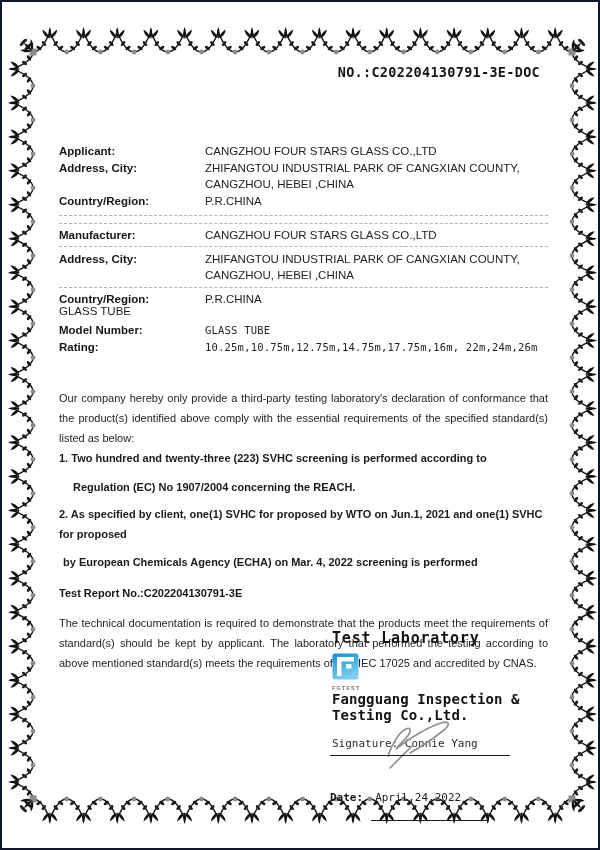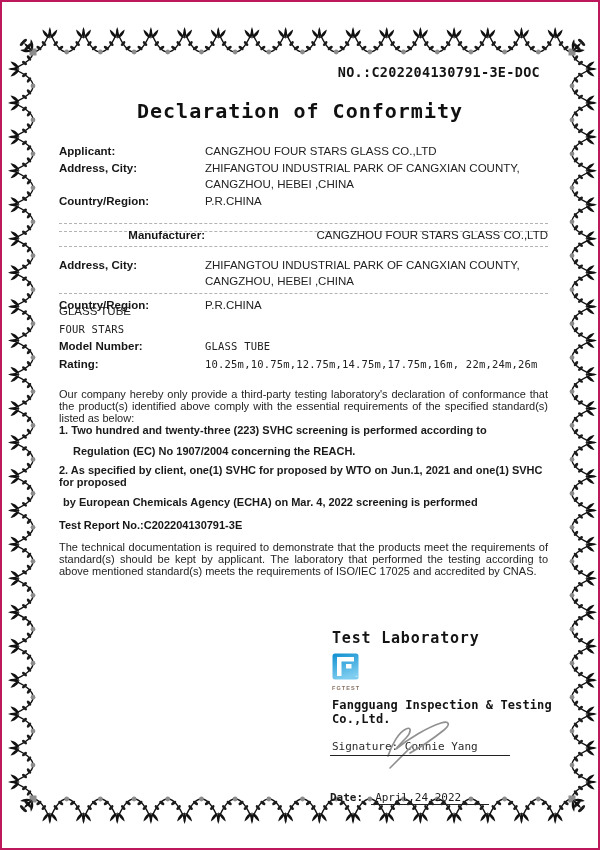--- a/index.html
+++ b/index.html
@@ -1,62 +1,62 @@
 <!DOCTYPE html>
 <html><head>
 <meta charset="utf-8">
 <style>
   html,body{margin:0;padding:0;background:#e8e8e8;}
   .page{
     position:relative;width:600px;height:850px;margin:0 auto;background:#ffffff;
-    border:2px solid #be185d;box-sizing:border-box;overflow:hidden;
+    border:2px solid #0f172a;box-sizing:border-box;overflow:hidden;
     font-family:"Liberation Sans", sans-serif;color:#1f1f1f;
   }
   #lace{position:absolute;left:0;top:0;pointer-events:none;}
 
   .docnum{position:absolute;top:62px;right:58px;font-family:"DejaVu Sans Mono","Liberation Mono",monospace;
     font-weight:bold;font-size:13.5px;letter-spacing:.3px;color:#141414;}
   .title{position:absolute;top:97px;left:0;right:0;text-align:center;
     font-family:"DejaVu Sans Mono","Liberation Mono",monospace;font-weight:bold;font-size:20px;letter-spacing:1px;color:#101010;}
 
   .iblock{position:absolute;left:57px;width:489px;font-size:11.5px;line-height:16.5px;}
   .irow{display:grid;grid-template-columns:146px 1fr;}
   .ilabel{font-weight:bold;color:#161616;}
   .ival{color:#222;}
   .val-mono{font-family:"DejaVu Sans Mono","Liberation Mono",monospace;font-size:10.5px;letter-spacing:.2px;}
 
-  #applicant-block{top:141px;padding-bottom:22px;border-bottom:1px dashed #b3b3b3;}
+  #applicant-block{top:141px;padding-bottom:6px;border-bottom:1px dashed #b3b3b3;}
   #manufacturer-block{top:221px;border-top:1px dashed #b3b3b3;padding-top:3px;}
-  #manufacturer-block .row1{border-bottom:1px dashed #b3b3b3;padding-bottom:2px;margin-bottom:10px;text-align:right;}
+  #manufacturer-block .row1{border-bottom:1px dashed #b3b3b3;padding-bottom:2px;margin-bottom:4px;}
   #manufacturer-block .rowaddr{border-bottom:1px dashed #b3b3b3;padding-bottom:3px;margin-bottom:3px;}
   #product-block{top:301px;}
   #product-block .irow{margin-bottom:1px;}
 
-  .decl{position:absolute;left:57px;top:386px;width:489px;font-size:11px;line-height:12px;color:#242424;}
+  .decl{position:absolute;left:57px;top:386px;width:489px;font-size:11px;line-height:20px;color:#242424;}
   .decl .para{text-align:justify;}
   .decl .pt{font-weight:bold;color:#1a1a1a;}
   .p1a{margin-top:0;}
   .p1b{margin-top:9px;padding-left:14px;}
   .p2a{margin-top:7px;}
   .p2b{margin-top:8px;padding-left:4px;}
   .report{margin-top:11px;font-weight:bold;color:#161616;}
   .closing{margin-top:10px;text-align:justify;}
 
   .lab{position:absolute;left:330px;top:627px;width:250px;}
   .lab-heading{font-family:"DejaVu Sans Mono","Liberation Mono",monospace;font-weight:bold;font-size:15px;letter-spacing:.8px;color:#141414;}
   .logo-wrap{margin-top:6px;}
   .logo-sub{font-size:5.5px;letter-spacing:1.1px;color:#8a7263;font-weight:bold;margin-top:1px;}
-  .lab-company{margin-top:7px;font-family:"DejaVu Sans Mono","Liberation Mono",monospace;font-weight:bold;font-size:12px;letter-spacing:.1px;color:#141414;}
+  .lab-company{font-family:"DejaVu Sans Mono","Liberation Mono",monospace;font-weight:bold;font-size:14px;letter-spacing:.1px;color:#141414;}
   .lab-signature{margin-top:14px;font-family:"DejaVu Sans Mono","Liberation Mono",monospace;font-size:11px;color:#2a2a2a;}
   .scribble{position:absolute;left:50px;top:89px;}
   .sigline{position:absolute;left:-2px;top:126px;width:180px;border-top:1.5px solid #222;}
   .daterow{position:absolute;left:-2px;top:138px;display:flex;align-items:baseline;
     font-family:"DejaVu Sans Mono","Liberation Mono",monospace;font-size:11px;color:#1c1c1c;}
   .datelabel{font-weight:bold;margin-top:24px;}
-  .dateval{margin-left:8px;padding:0 28px 0 4px;border-bottom:1.5px solid #222;}
+  .dateval{margin-left:8px;padding:0 28px 16px 4px;border-bottom:1.5px solid #222;}
 </style>
 </head>
 <body>
 
 <div class="page">
 
   <svg id="lace" width="600" height="850" viewBox="0 0 600 850" aria-hidden="true">
     <defs>
       <g id="fleur">
         <path d="M0,9 C-1.8,5 -1.8,1 0,-3 C1.8,1 1.8,5 0,9" fill="#111"></path>
@@ -168,21 +168,20 @@
       <use href="#fleur" transform="translate(23.928932188134524,42.928932188134524) rotate(-45)"></use>
       <rect x="566.5" y="46.5" width="7" height="7" fill="#8c8c8c"></rect>
       <use href="#fleur" transform="translate(577.0710678118654,42.928932188134524) rotate(45)"></use>
       <rect x="27.5" y="793.5" width="7" height="7" fill="#8c8c8c"></rect>
       <use href="#fleur" transform="translate(23.928932188134524,804.0710678118654) rotate(-135)"></use>
       <rect x="566.5" y="793.5" width="7" height="7" fill="#8c8c8c"></rect>
       <use href="#fleur" transform="translate(577.0710678118655,804.0710678118654) rotate(135)"></use>
     </svg>
 
   <div class="docnum">NO.:C202204130791-3E-DOC</div>
-  <div class="title">Declaration of Conformity</div>
 
   <div class="iblock" id="applicant-block">
     <div class="irow">
       <div class="ilabel">Applicant:</div>
       <div class="ival">CANGZHOU FOUR STARS GLASS CO.,LTD</div>
     </div>
     <div class="irow">
       <div class="ilabel">Address, City:</div>
       <div class="ival">
         <div>ZHIFANGTOU INDUSTRIAL PARK OF CANGXIAN COUNTY,</div>
@@ -211,21 +210,20 @@
       <div class="ilabel">Country/Region:</div>
       <div class="ival">P.R.CHINA</div>
     </div>
   </div>
 
   <div class="iblock" id="product-block">
     <div class="irow">
       <div class="ival">GLASS TUBE</div>
     </div>
     <div class="irow">
-      <div class="ival val-mono">FOUR STARS</div>
     </div>
     <div class="irow">
       <div class="ilabel">Model Number:</div>
       <div class="ival val-mono">GLASS TUBE</div>
     </div>
     <div class="irow">
       <div class="ilabel">Rating:</div>
       <div class="ival val-mono">10.25m,10.75m,12.75m,14.75m,17.75m,16m, 22m,24m,26m</div>
     </div>
   </div>

